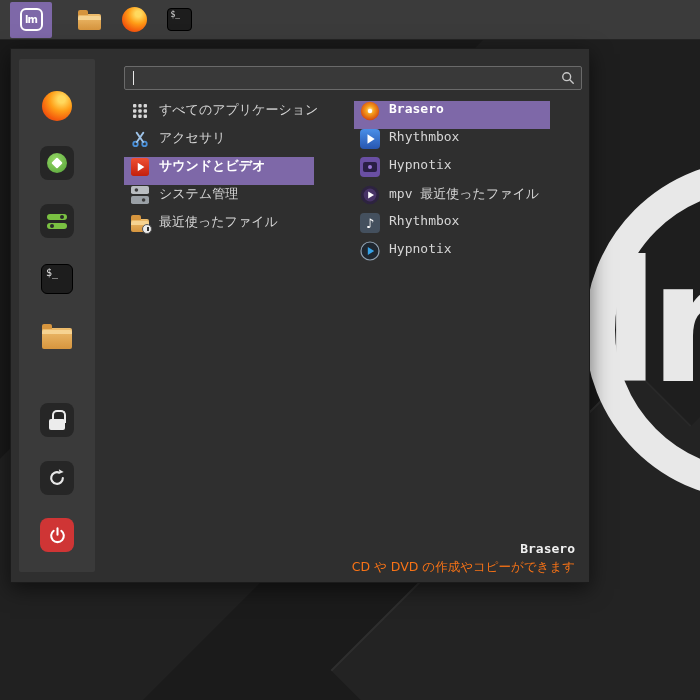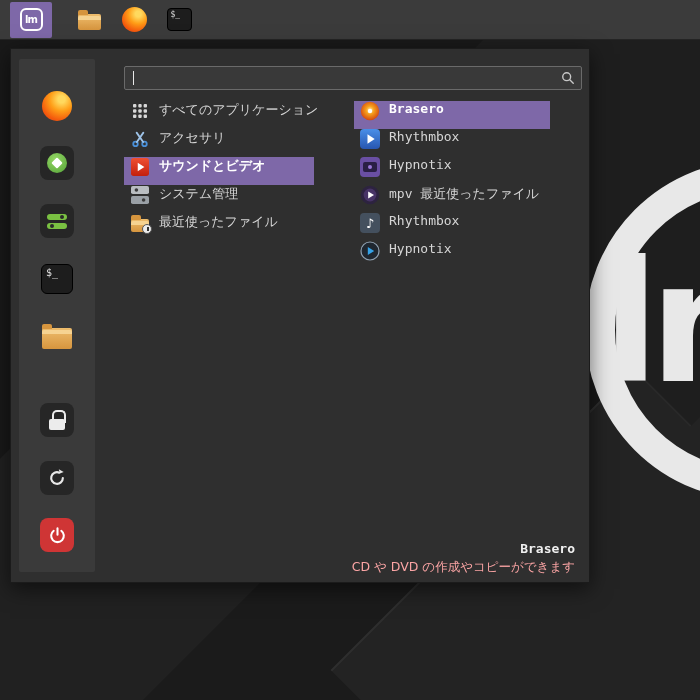--- a/index.html
+++ b/index.html
@@ -121,21 +121,21 @@
     display:flex; align-items:center; justify-content:center; color:#fff; font-size:13px; font-family:"DejaVu Sans",sans-serif; }
 
   .recent-wrap { position:relative; width:20px; height:20px; display:flex; align-items:center; justify-content:center; }
   .recent-clock { position:absolute; right:-2px; bottom:-1px; width:10px; height:10px; border-radius:50%;
     background:#ececec; border:1px solid #555; }
   .recent-clock::after { content:""; position:absolute; left:4px; top:2px; width:1.5px; height:4px; background:#333; }
 
   
   .status { position:absolute; right:14px; bottom:6px; text-align:right; }
   .status-title { font-size:13px; font-weight:bold; color:#f0f0f0; margin-bottom:3px; }
-  .status-desc  { font-size:12.5px; color:#fca5a5; font-family:"DejaVu Sans",sans-serif; }
+  .status-desc  { font-size:12.5px; color:#f97316; font-family:"DejaVu Sans",sans-serif; }
 </style>
 </head>
 <body>
 
 <div class="desktop">
   <div class="facet f1"></div>
   <div class="facet f2"></div>
   <div class="facet f3"></div>
   <div class="facet f4"></div>
   <div class="logo-ring"></div>

